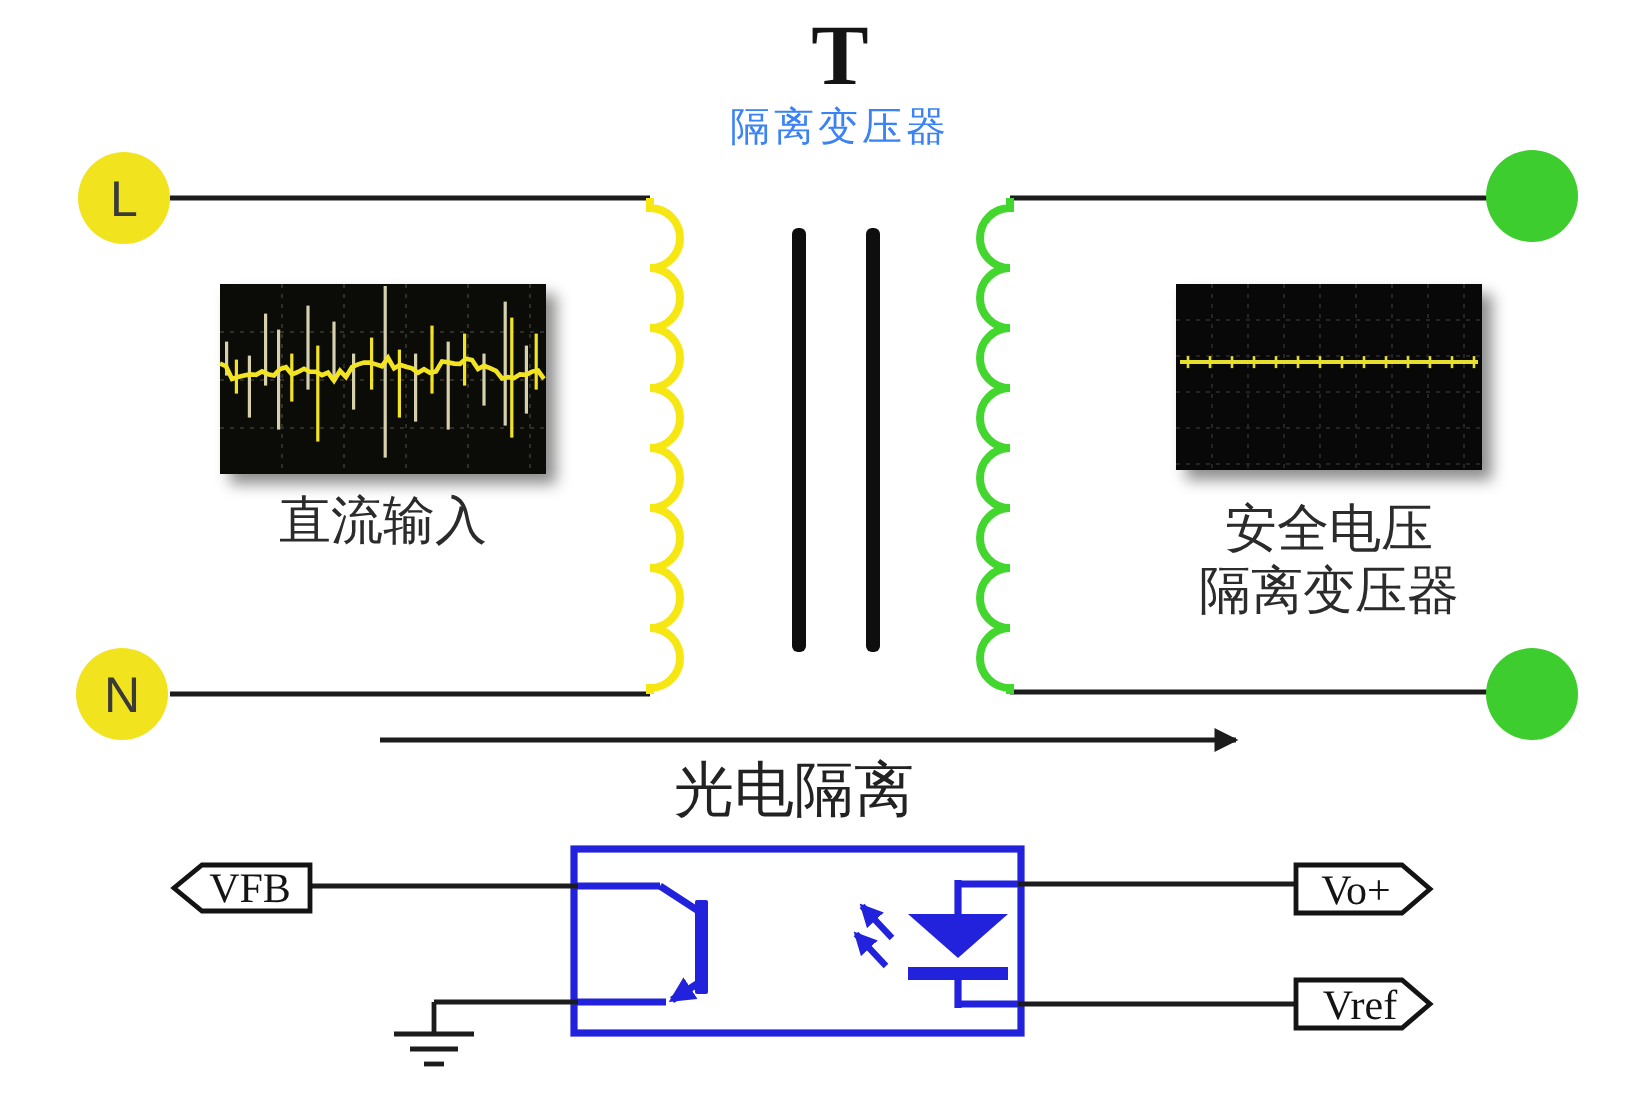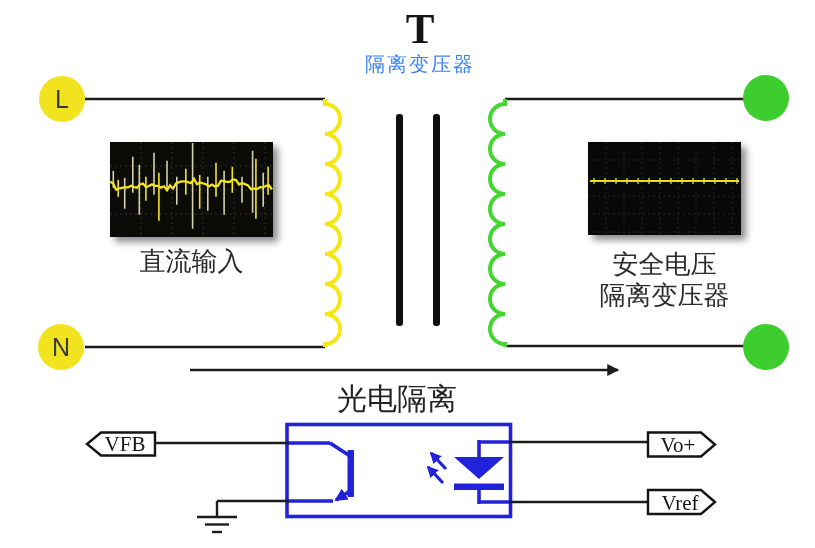--- a/index.html
+++ b/index.html
@@ -17,23 +17,23 @@
   .term-g{fill:var(--terminal-green,#3ecd2e);}
   .blue-ln{stroke:var(--opto-blue,#2222dd);stroke-width:3.6;fill:none;}
   .blue-ln-thin{stroke:var(--opto-blue,#2222dd);stroke-width:3.2;fill:none;}
   .blue-fill{fill:var(--opto-blue,#2222dd);}
   .pin-shape{fill:#ffffff;stroke:#141414;stroke-width:2.4;}
   .term-label{font-family:"Liberation Sans","DejaVu Sans",sans-serif;font-size:25px;fill:#3a3a3a;text-anchor:middle;}
   .pin-label{font-family:"Liberation Serif","DejaVu Serif",serif;font-size:21px;fill:#141414;text-anchor:middle;}
   .txt{position:absolute;text-align:center;line-height:1.18;}
   .t-symbol{left:290px;top:4px;width:260px;font-size:43px;font-weight:bold;color:#141414;}
   .t-name{left:290px;top:53px;width:260px;font-size:20px;letter-spacing:2px;color:#3b82f6;}
-  .cap-input{left:110px;top:247px;width:163px;font-size:26px;color:#2b2b2b;}
+  .cap-input{left:110px;top:247px;width:163px;font-size:26px;color:#2b2b2b;font-family:Liberation Mono, monospace;}
   .cap-output{left:578px;top:250px;width:173px;font-size:26px;color:#2b2b2b;}
-  .cap-opto{left:297px;top:381px;width:200px;font-size:30px;color:#222;}
+  .cap-opto{left:297px;top:381px;width:200px;font-size:30px;color:#222;font-family:Liberation Mono, monospace;}
   .scope{position:absolute;background:#0b0b08;box-shadow:5px 5px 7px rgba(0,0,0,0.45);}
   #scope-input{left:110px;top:142px;width:163px;height:95px;}
   #scope-output{left:588px;top:142px;width:153px;height:93px;}
   .scope svg{display:block;}
 </style>
 </head>
 <body>
 
 <div id="stage">
 

